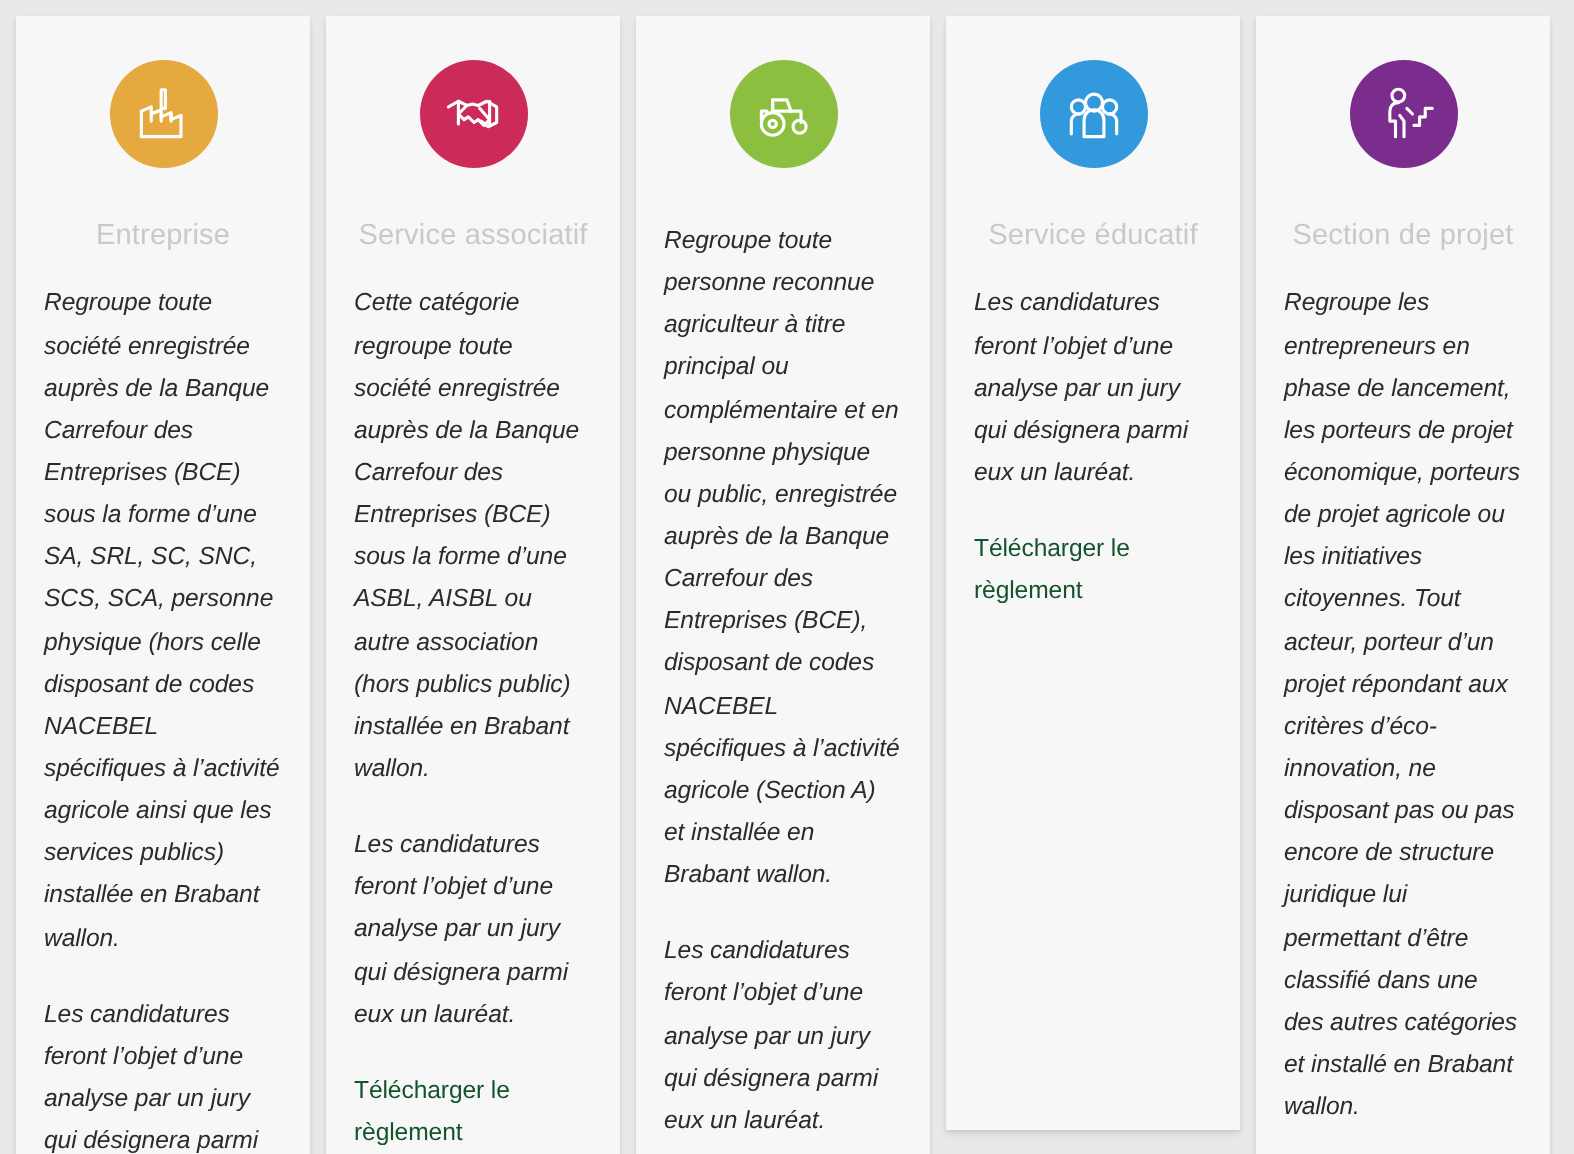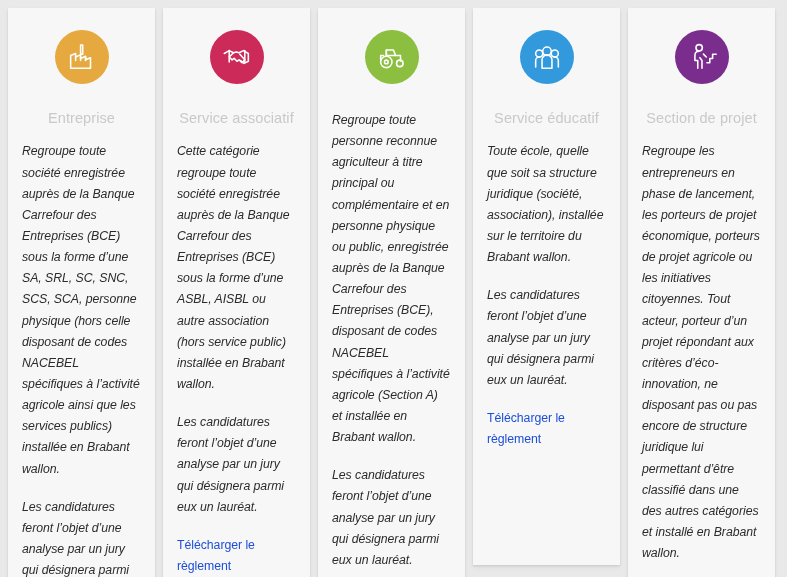--- a/index.html
+++ b/index.html
@@ -71,21 +71,21 @@
   }
 
   .card-body p {
     margin: 0 0 17px 0;
     font-style: italic;
   }
 
   .download-link {
     font-size: 12.3px;
     line-height: 1.72;
-    color: #1d4ed8;
+    color: #14532d;
     text-decoration: none;
     display: inline-block;
     cursor: pointer;
     letter-spacing: -0.05px;
   }
 </style>
 </head>
 <body>
 
 <div id="cards-container">
@@ -111,21 +111,21 @@
           <svg width="34" height="34" viewBox="0 0 48 48" fill="none" stroke="#ffffff" stroke-width="2.2" stroke-linejoin="round" stroke-linecap="round">
             <path d="M6 19l7-4 6 3 4-1 4 1 6-3 7 4v11l-6 3-5-4"></path>
             <path d="M13 15v16"></path>
             <path d="M35 15v16"></path>
             <path d="M19 18l-6 6 4 4 3-2 4 4 3-2 4 4 4-4-7-8"></path>
           </svg>
         </div>
       </div>
       <div class="card-title">Service associatif</div>
       <div class="card-body">
-        <p>Cette catégorie regroupe toute société enregistrée auprès de la Banque Carrefour des Entreprises (BCE) sous la forme d’une ASBL, AISBL ou autre association (hors service public) installée en Brabant wallon.</p>
+        <p>Cette catégorie regroupe toute société enregistrée auprès de la Banque Carrefour des Entreprises (BCE) sous la forme d’une ASBL, AISBL ou autre association (hors publics public) installée en Brabant wallon.</p>
         <p>Les candidatures feront l’objet d’une analyse par un jury qui désignera parmi eux un lauréat.</p>
       </div>
       <a class="download-link">Télécharger le règlement</a>
     </div>
     <div class="card">
       <div class="icon-wrap">
         <div class="icon-circle" style="background: rgb(140, 191, 63);">
           <svg width="34" height="34" viewBox="0 0 48 48" fill="none" stroke="#ffffff" stroke-width="2.2" stroke-linejoin="round" stroke-linecap="round">
             <path d="M16 14h10l3 8H16z"></path>
             <path d="M16 22V14"></path>
@@ -150,21 +150,20 @@
             <circle cx="13" cy="19" r="5"></circle>
             <circle cx="35" cy="19" r="5"></circle>
             <path d="M17 40V28a7 7 0 017-7 7 7 0 017 7v12z"></path>
             <path d="M8 38V29a5 5 0 015-5h1"></path>
             <path d="M40 38V29a5 5 0 00-5-5h-1"></path>
           </svg>
         </div>
       </div>
       <div class="card-title">Service éducatif</div>
       <div class="card-body">
-        <p>Toute école, quelle que soit sa structure juridique (société, association), installée sur le territoire du Brabant wallon.</p>
         <p>Les candidatures feront l’objet d’une analyse par un jury qui désignera parmi eux un lauréat.</p>
       </div>
       <a class="download-link">Télécharger le règlement</a>
     </div>
     <div class="card">
       <div class="icon-wrap">
         <div class="icon-circle" style="background: rgb(123, 45, 142);">
           <svg width="34" height="34" viewBox="0 0 48 48" fill="none" stroke="#ffffff" stroke-width="2.2" stroke-linejoin="round" stroke-linecap="round">
             <circle cx="20" cy="11" r="4.5"></circle>
             <path d="M20 16c-4 0-6 3-6 6v7h4v11"></path>

